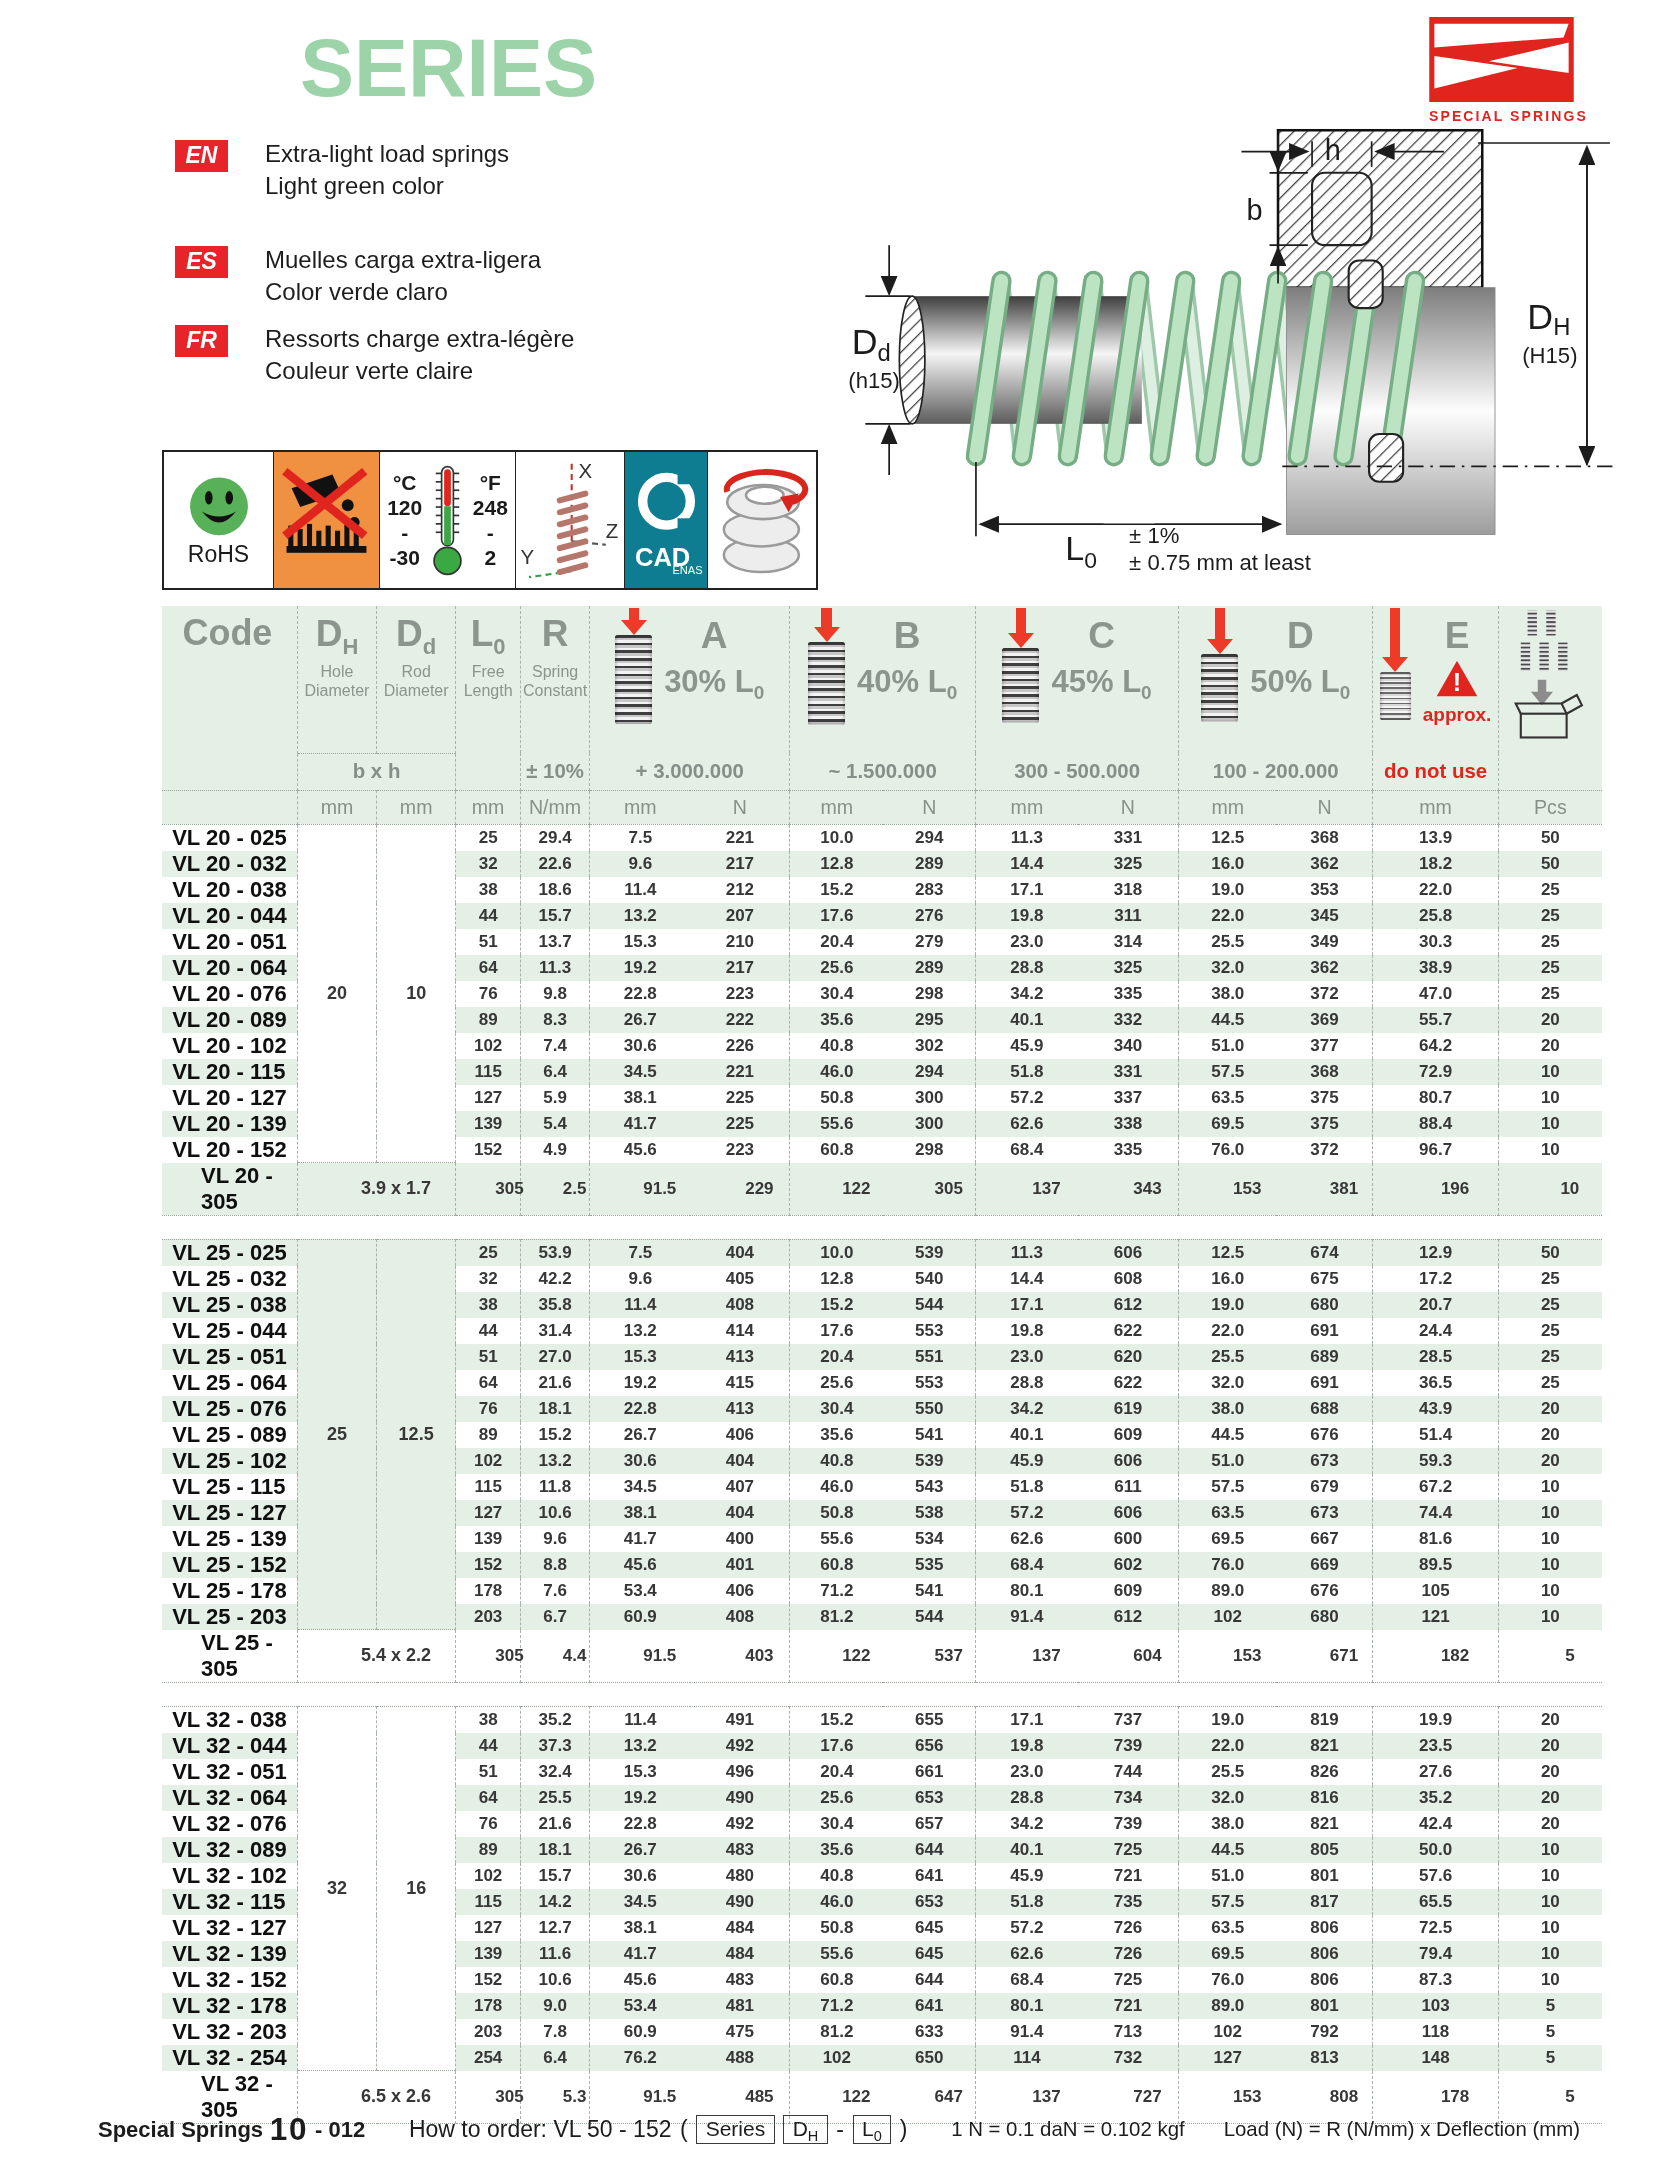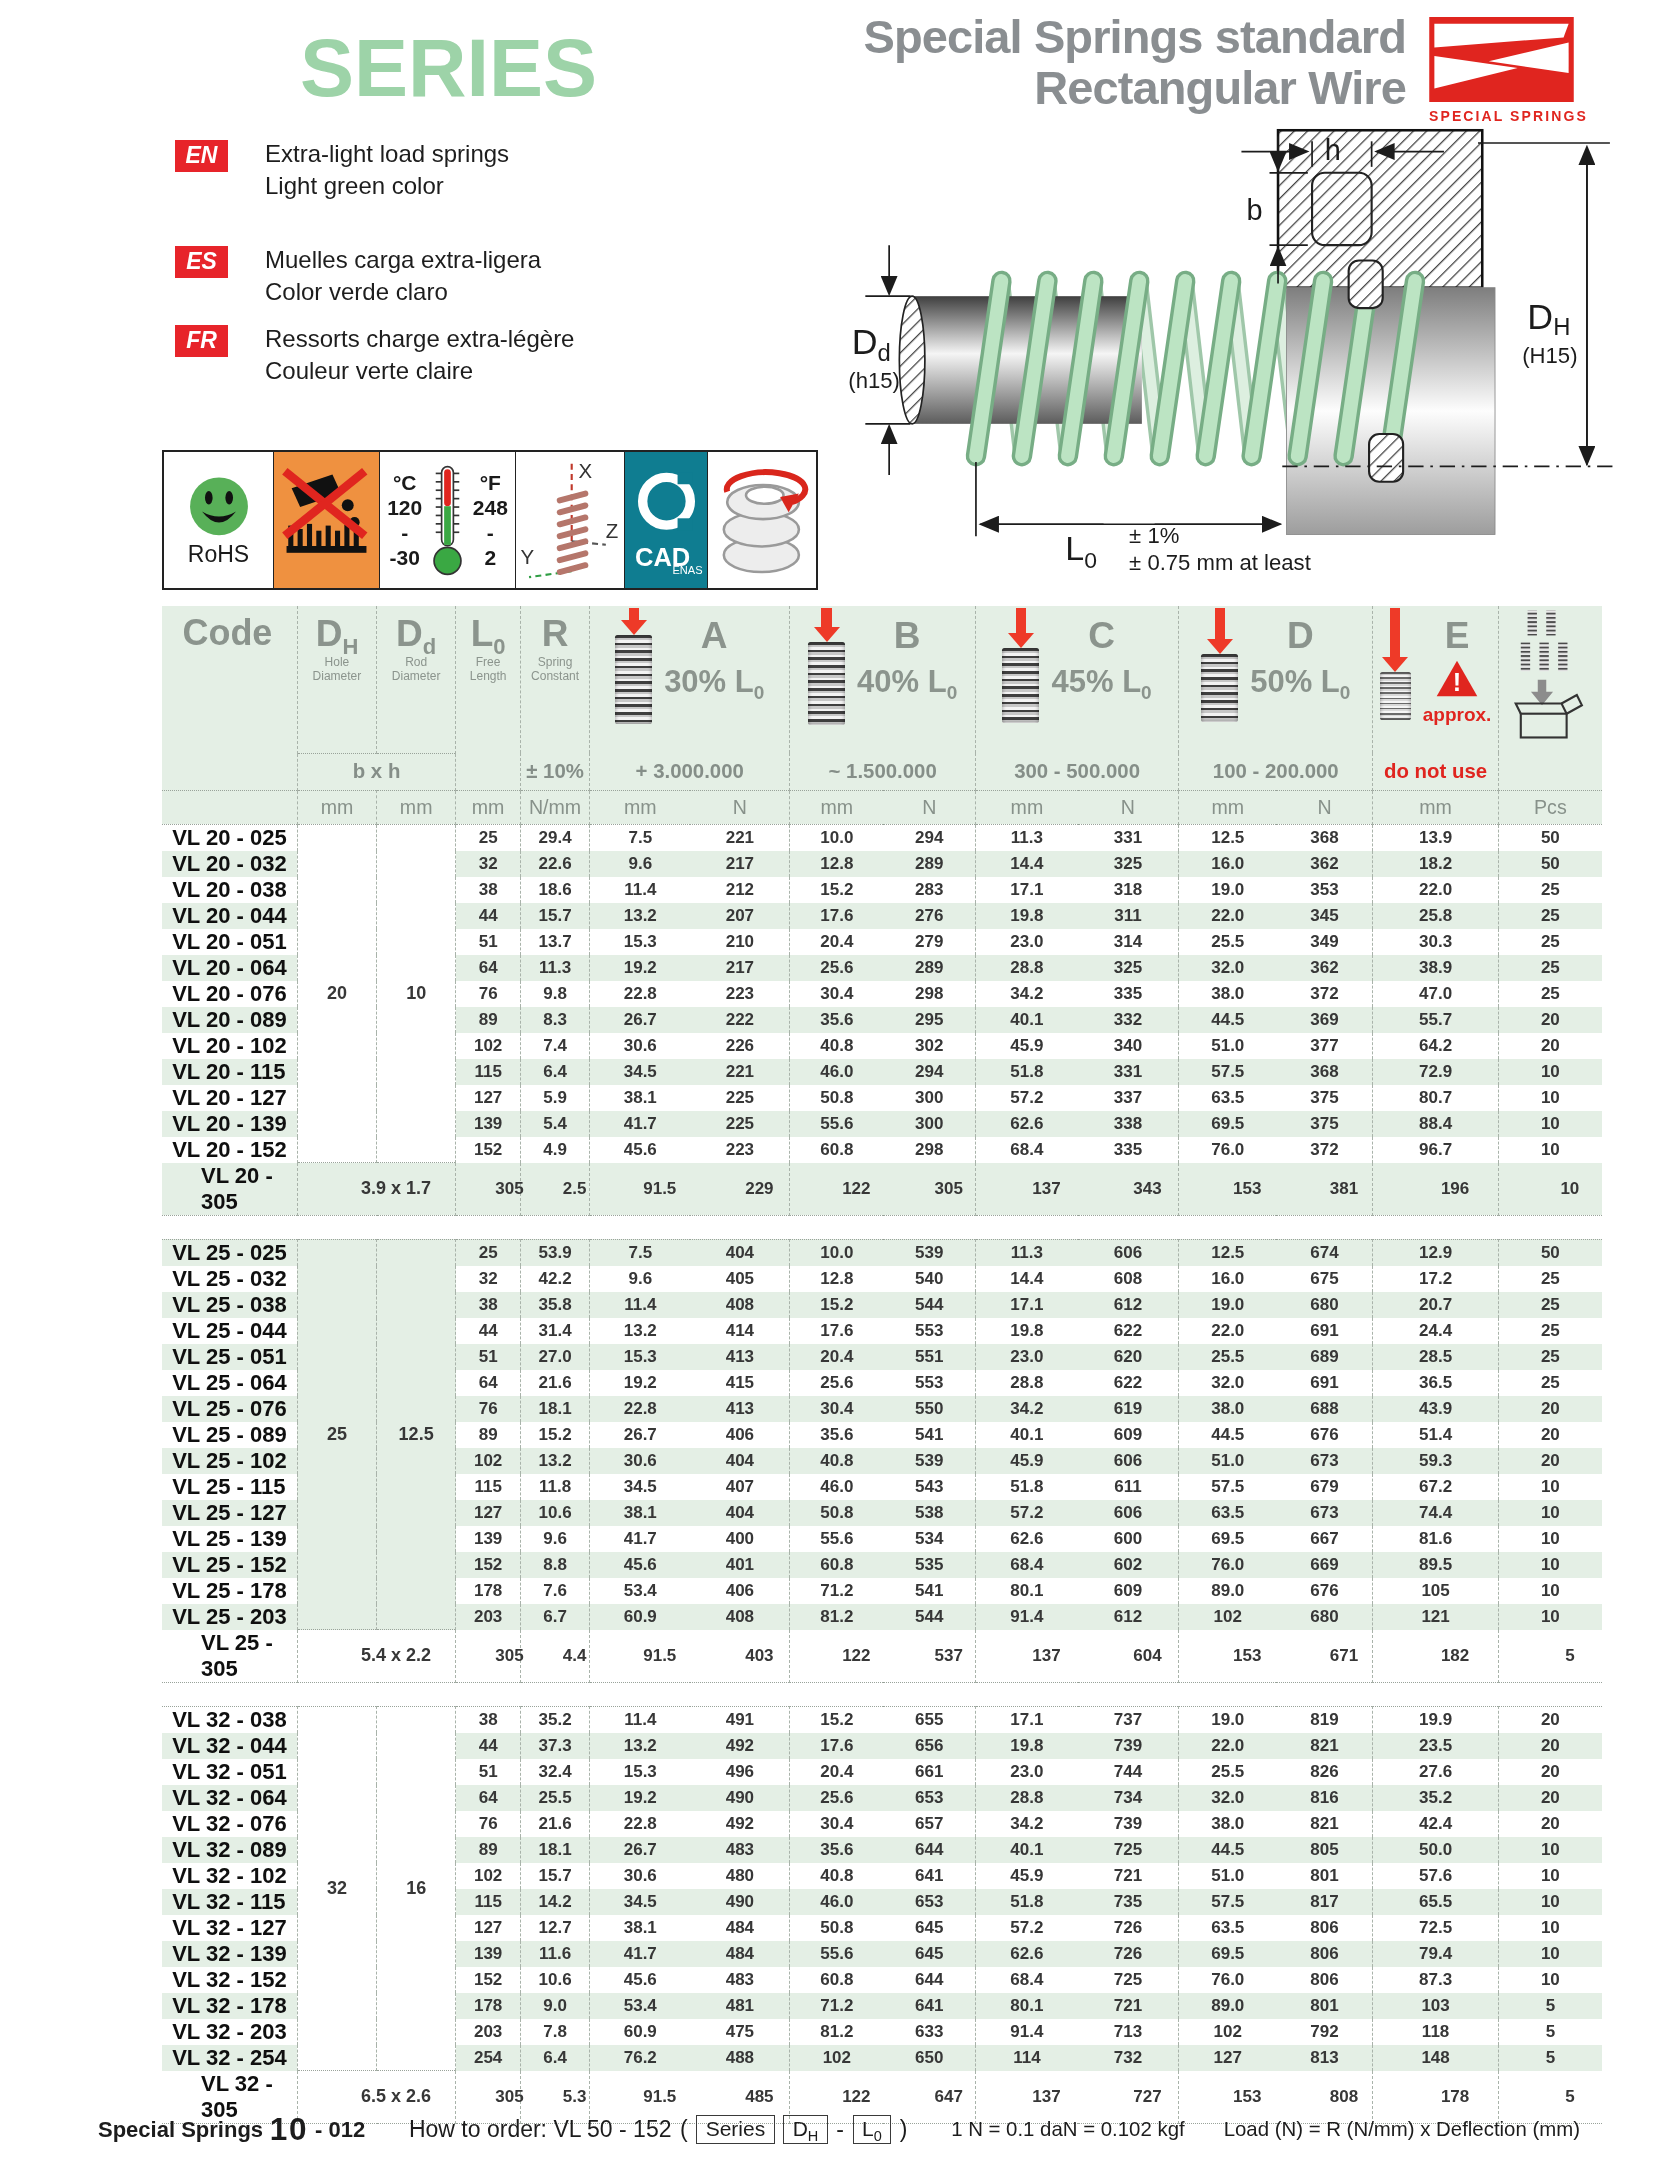--- a/index.html
+++ b/index.html
@@ -41,21 +41,21 @@
 
   
   .table-wrap { position:absolute; left:162px; top:606px; width:1440px; }
   table { border-collapse:collapse; table-layout:fixed; width:100%; }
   th, td { padding:0; }
   thead th { background:#e4efe5; vertical-align:top; font-weight:bold; }
   .vb { border-left:1.7px dashed #a9b3aa; }
   .hl { font-size:37px; font-weight:bold; color:#8b948d; line-height:1; padding-top:9px;}
   .hl sub { font-size:22px; }
   .h-code .hl { text-align:left; padding-left:20.4px; font-size:36px; }
-  .hdesc { font-size:12px; color:#8b948d; font-weight:normal; margin-top:3px; line-height:1.18; text-align:center;}
+  .hdesc { font-size:16px; color:#8b948d; font-weight:normal; margin-top:11px; line-height:1.18; text-align:center;}
   .grp { display:flex; justify-content:center; gap:12px; padding-top:1.7px; }
   .gtxt { text-align:center; }
   .pct { font-size:31px; font-weight:bold; color:#8b948d; margin-top:10px; white-space:nowrap;}
   .pct sub { font-size:19px; }
   .sicon { display:flex; flex-direction:column; align-items:center; }
   .astem { width:10.2px; background:#ee3a28; }
   .ahead { width:0; height:0; border-left:13.6px solid transparent; border-right:13.6px solid transparent;
            border-top:15.3px solid #ee3a28; }
   .scoil { width:37px; border-radius:2.6px;
            background:repeating-linear-gradient(180deg,#3f3f3f 0 2.6px,#c7c7c7 2.6px 5.1px,#f3f3f3 5.1px 7.7px);
@@ -88,24 +88,20 @@
   .f-right { font-size:20.4px; display:flex; gap:39px; }
   sub { line-height:0; }
 </style>
 </head>
 <body>
 
 <div class="page">
 
   <div class="series-word">SERIES</div>
 
-  <div class="main-title">
-    <div>Special Springs standard</div>
-    <div>Rectangular Wire</div>
-  </div>
 
   <div class="brand-logo">
     <svg width="145" height="85" viewBox="0 0 170 100">
       <rect x="0" y="0" width="170" height="100" fill="#e0251f"></rect>
       <polygon points="6,8 164,8 158,24 6,36" fill="#fff"></polygon>
       <polygon points="164,30 70,52 164,66" fill="#fff"></polygon>
       <polygon points="6,46 104,60 6,84" fill="#fff"></polygon>
     </svg>
     <div class="logo-word">SPECIAL SPRINGS</div>
   </div>

